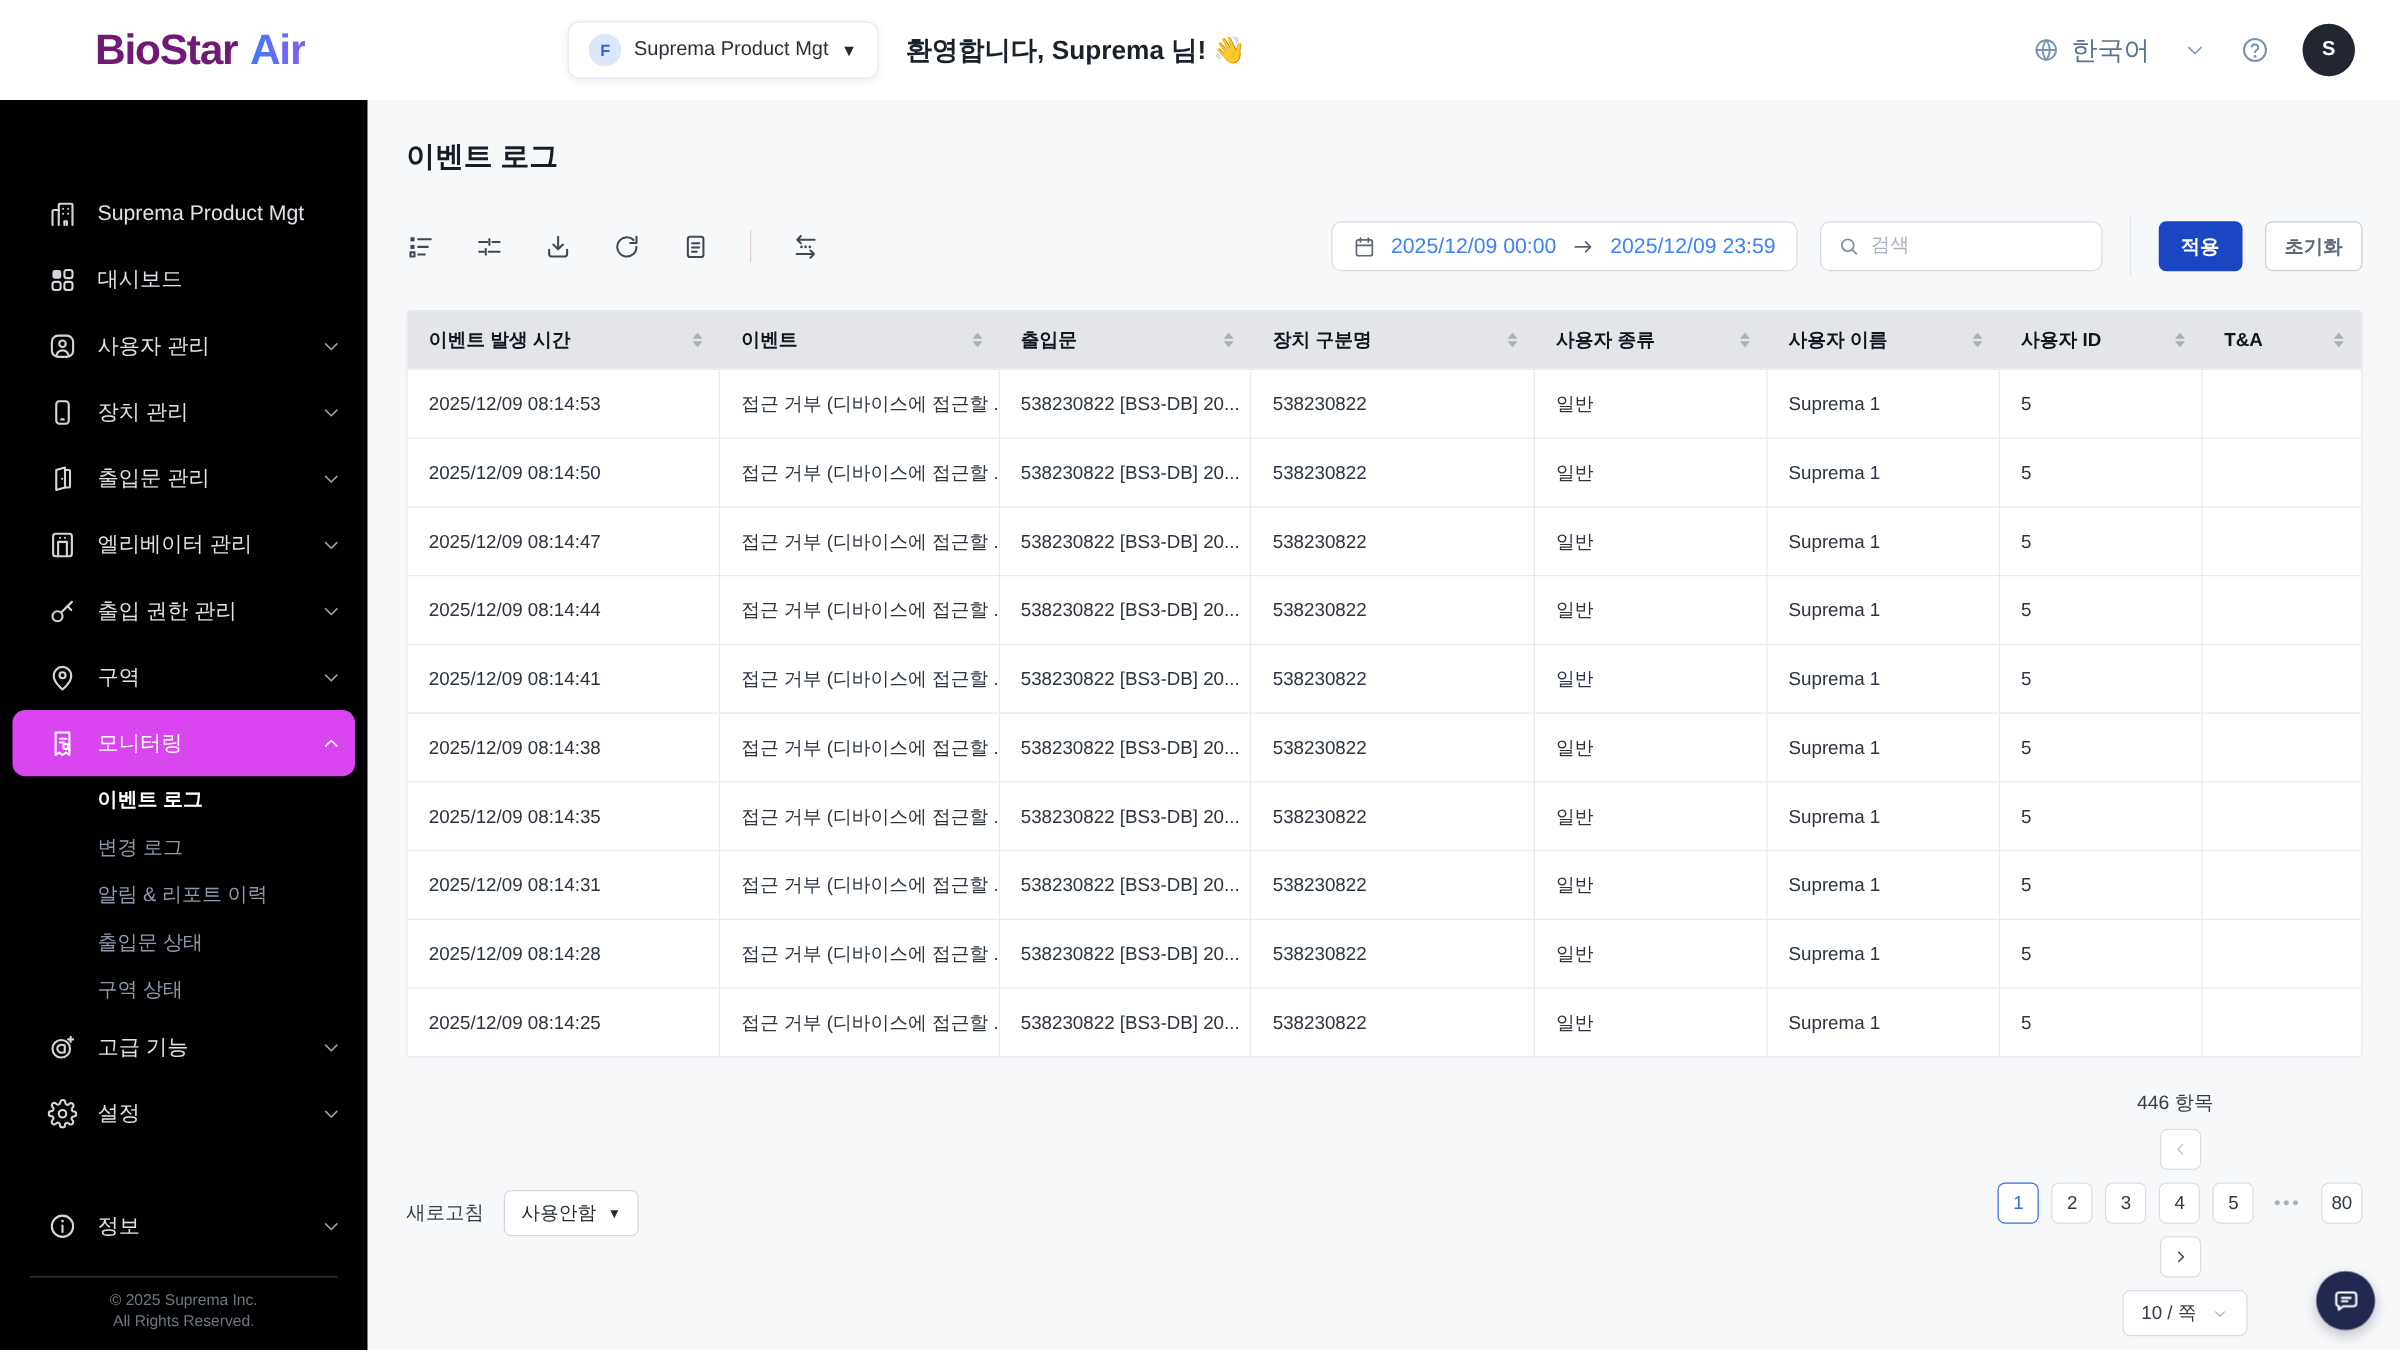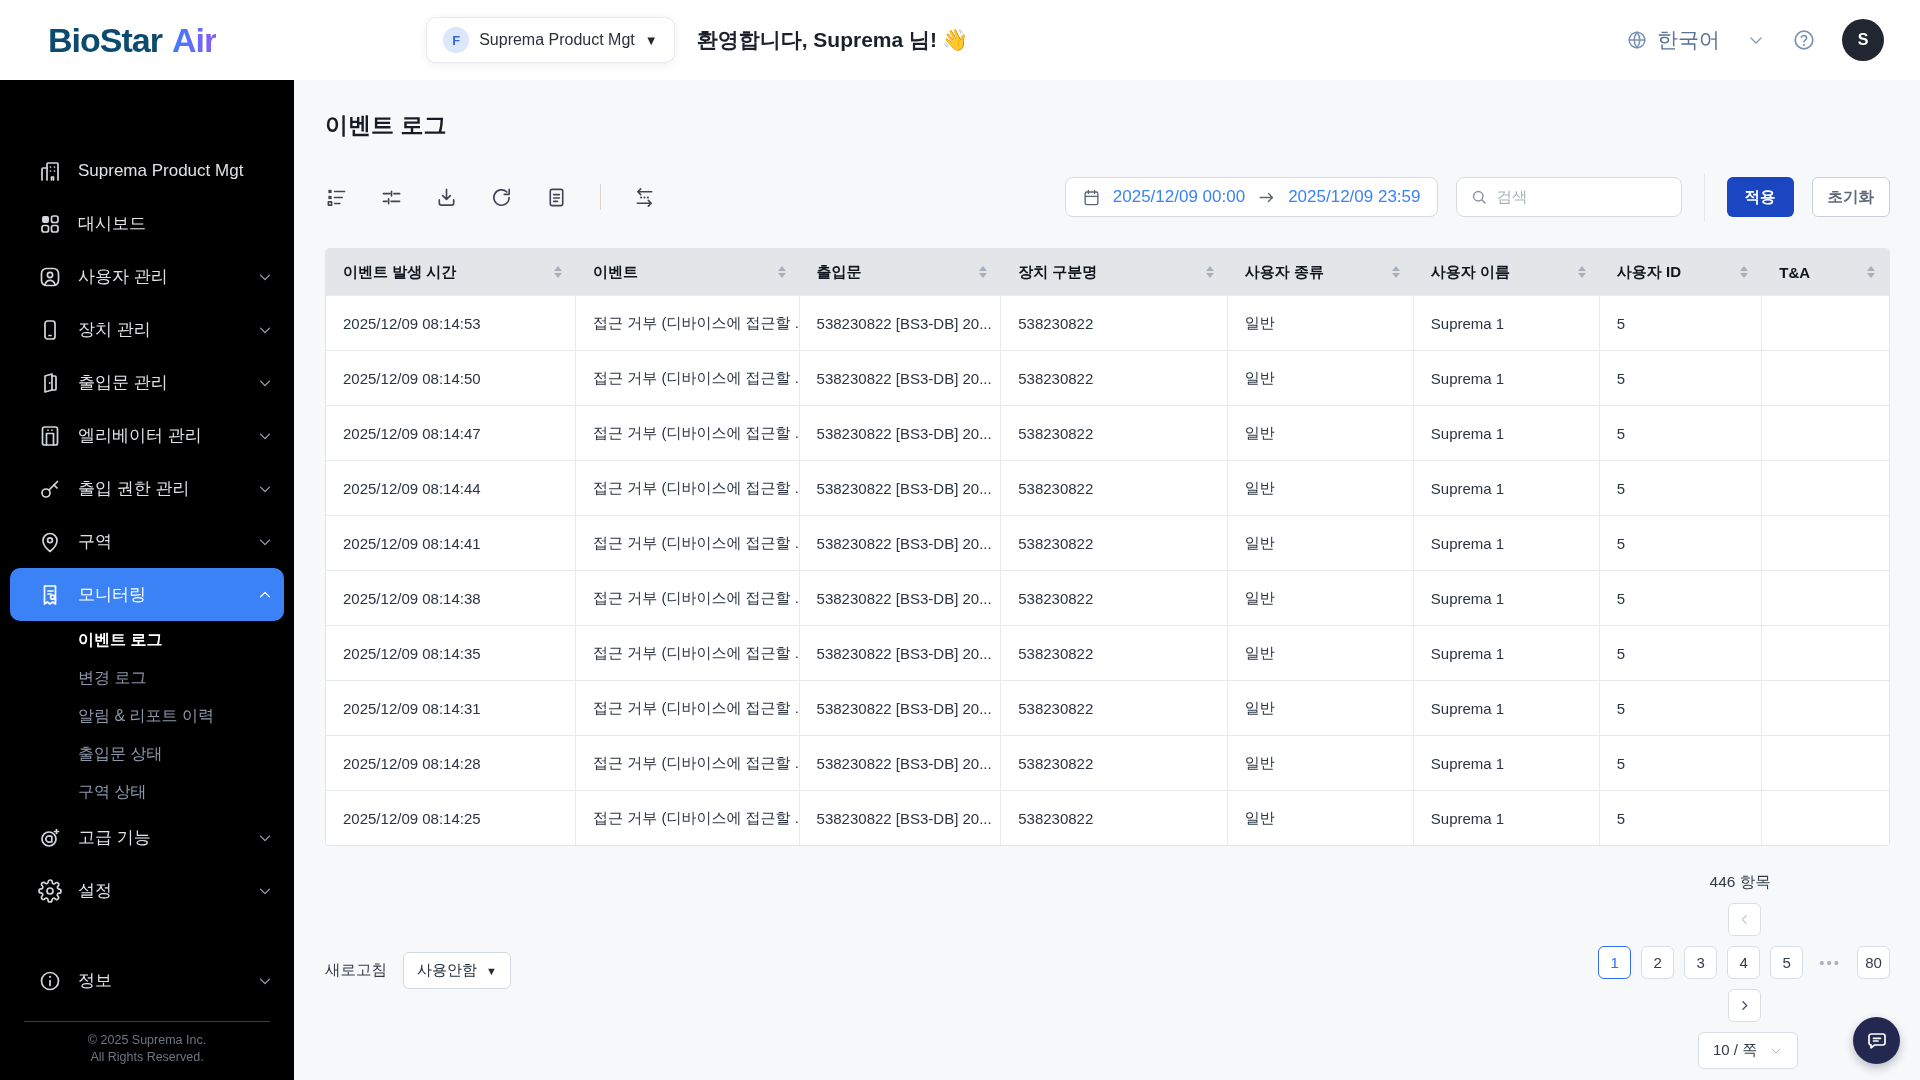--- a/index.html
+++ b/index.html
@@ -3,21 +3,21 @@
 <meta charset="utf-8">
 <style>
   * { margin:0; padding:0; box-sizing:border-box; }
   html,body { width:1920px; height:1080px; overflow:hidden; background:#f7f8fa;
     font-family:"Liberation Sans", sans-serif; color:#1f2937; }
 
   
   .topbar { height:80px; background:#ffffff; display:flex; align-items:center;
     padding:0 36px 0 48px; position:relative; z-index:5; }
   .logo { font-size:34px; font-weight:700; letter-spacing:-1px; display:flex; gap:10px; }
-  .logo .b1 { color:#0c4a6e; }
+  .logo .b1 { color:#701a75;margin-left:28px; }
   .logo .b2 { background:linear-gradient(90deg,#3d7bfd,#8b5cf6);
     -webkit-background-clip:text; background-clip:text; color:transparent; }
   .org-pill { margin-left:210px; display:flex; align-items:center; gap:10px;
     background:#fff; border:1px solid #e7e9ee; border-radius:10px; height:46px;
     padding:0 16px; box-shadow:0 2px 8px rgba(20,30,60,.07); cursor:pointer; }
   .org-badge { width:26px; height:26px; border-radius:50%; background:#dbe7fb;
     color:#3565d8; font-size:13px; font-weight:700; display:flex; align-items:center;
     justify-content:center; }
   .org-label { font-size:16px; color:#2a2f38; }
   .org-caret { font-size:13px; color:#23272f; }
@@ -36,21 +36,21 @@
   .shell { display:flex; height:1000px; }
 
   
   .sidebar { width:294px; background:#000000; display:flex; flex-direction:column;
     padding-top:64px; flex-shrink:0; }
   .side-item { height:53px; display:flex; align-items:center; gap:16px;
     padding:0 20px 0 38px; color:#dfe2e6; cursor:pointer; flex-shrink:0; }
   .side-item .icon { width:24px; height:24px; color:#d3d7dc; flex-shrink:0; }
   .side-item .lbl { font-size:17px; white-space:nowrap; }
   .side-item .chev { margin-left:auto; width:18px; height:18px; color:#98a2af; }
-  .side-item.active { background:#3b82f6; margin:0 10px; padding:0 10px 0 28px;
+  .side-item.active { background:#d946ef; margin:0 10px; padding:0 10px 0 28px;
     border-radius:10px; color:#ffffff; }
   .side-item.active .icon, .side-item.active .chev { color:#ffffff; }
   .side-sub { height:38px; display:flex; align-items:center; padding-left:78px;
     color:#8e99ab; font-size:16px; cursor:pointer; flex-shrink:0; }
   .side-sub.active { color:#ffffff; font-weight:700; }
   .side-spacer { flex:1; }
   .side-divider { border-top:1px solid #3a3d42; margin:14px 24px 0 24px; }
   .copyright { text-align:center; font-size:12.5px; color:#6d7683; line-height:17px;
     padding:10px 0 14px 0; }
 

